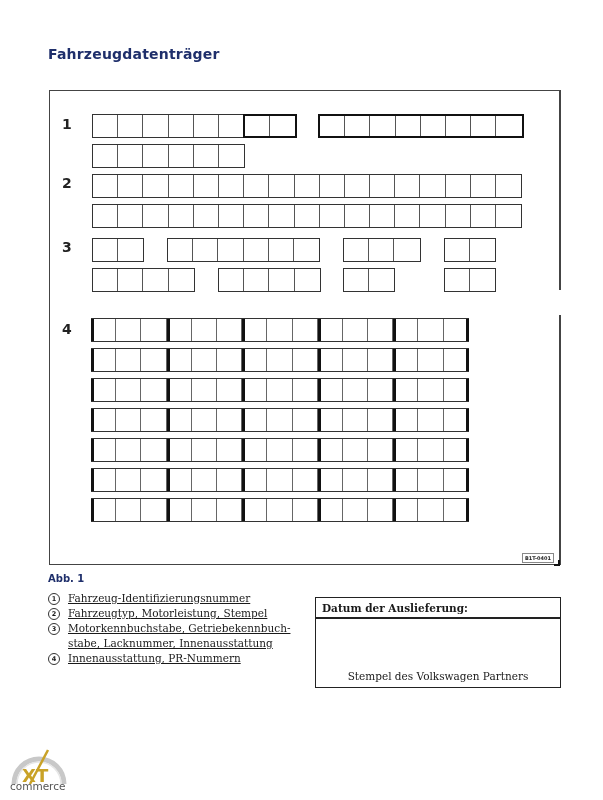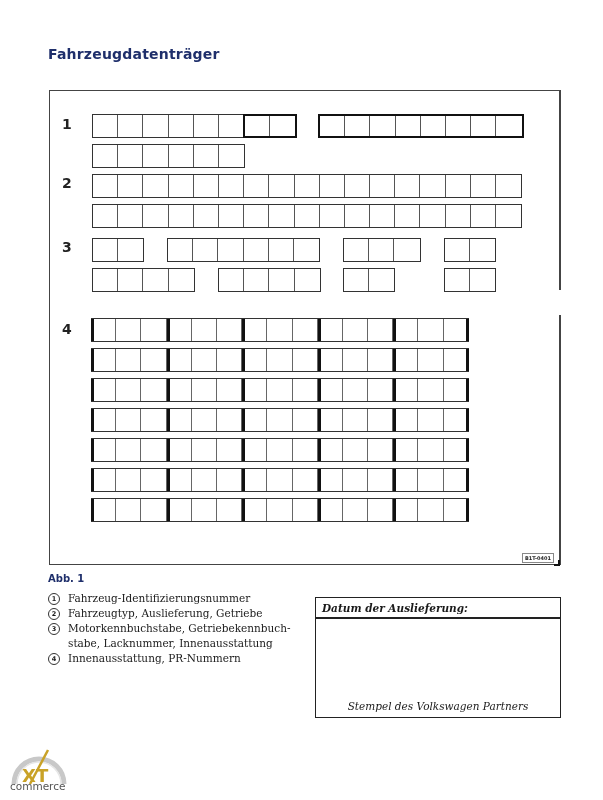--- a/index.html
+++ b/index.html
@@ -16,22 +16,22 @@
   .grp4 { position: absolute; display: flex; height: 24px; border-top: 1.5px solid #333; border-bottom: 1.5px solid #333; box-sizing: border-box; }
   .grp4 .cell { border-right: 1px solid #666; }
   .grp4 .cell.thick-left { border-left: 3px solid #111; }
   .grp4 .cell.thick-right { border-right: 3px solid #111; }
   .ref-tag { position: absolute; left: 522px; top: 553px; font-family: "DejaVu Sans", sans-serif; font-size: 5px; font-weight: bold; border: 0.5px solid #888; padding: 1px 2px; color: #222; background: #fff; }
   .corner { position: absolute; left: 554px; top: 560px; width: 6px; height: 6px; border-right: 2px solid #111; border-bottom: 2px solid #111; box-sizing: border-box; }
   .abb { position: absolute; left: 48px; top: 573px; font-family: "DejaVu Sans", sans-serif; font-weight: bold; font-size: 10px; color: #1f2f6b; }
   .legend { position: absolute; left: 48px; top: 591px; width: 260px; font-size: 10.5px; line-height: 15px; }
   .legend-item { display: flex; align-items: flex-start; }
   .legend-num { display: inline-flex; align-items: center; justify-content: center; width: 10px; height: 10px; border: 1px solid #333; border-radius: 50%; font-family: "DejaVu Sans", sans-serif; font-size: 6.5px; font-weight: bold; margin-right: 8px; margin-top: 2px; flex-shrink: 0; }
-  .legend-text { flex: 1; }
-  .stamp-box { position: absolute; left: 315px; top: 597px; width: 246px; height: 121px; border: 1.3px solid #222; box-sizing: border-box; font-style: italic; }
+  .legend-text { flex: 1; text-decoration: underline; }
+  .stamp-box { position: absolute; left: 315px; top: 597px; width: 246px; height: 91px; border: 1.3px solid #222; box-sizing: border-box; }
   .stamp-head { height: 21px; border-bottom: 2.5px double #222; font-weight: bold; font-size: 10.5px; padding-left: 6px; line-height: 20px; box-sizing: border-box; }
   .stamp-foot { position: absolute; left: 0; right: 0; bottom: 5px; text-align: center; font-size: 10.5px; margin-top: 45px; }
   .logo { position: absolute; left: 8px; top: 744px; width: 62px; height: 50px; }
   .logo-text { position: absolute; left: 10px; top: 780px; font-family: "DejaVu Sans", sans-serif; font-size: 10.5px; color: #555; }
 </style>
 </head>
 <body>
 
 <div class="title">Fahrzeugdatenträger</div>
 
@@ -291,21 +291,21 @@
 
 <div class="abb">Abb. 1</div>
 
 <div class="legend">
   <div class="legend-item">
     <span class="legend-num">1</span>
     <span class="legend-text">Fahrzeug-Identifizierungsnummer</span>
   </div>
   <div class="legend-item">
     <span class="legend-num">2</span>
-    <span class="legend-text">Fahrzeugtyp, Auslieferung, Getriebe</span>
+    <span class="legend-text">Fahrzeugtyp, Motorleistung, Stempel</span>
   </div>
   <div class="legend-item">
     <span class="legend-num">3</span>
     <span class="legend-text">Motorkennbuchstabe, Getriebekennbuch-stabe, Lacknummer, Innenausstattung</span>
   </div>
   <div class="legend-item">
     <span class="legend-num">4</span>
     <span class="legend-text">Innenausstattung, PR-Nummern</span>
   </div>
 </div>

